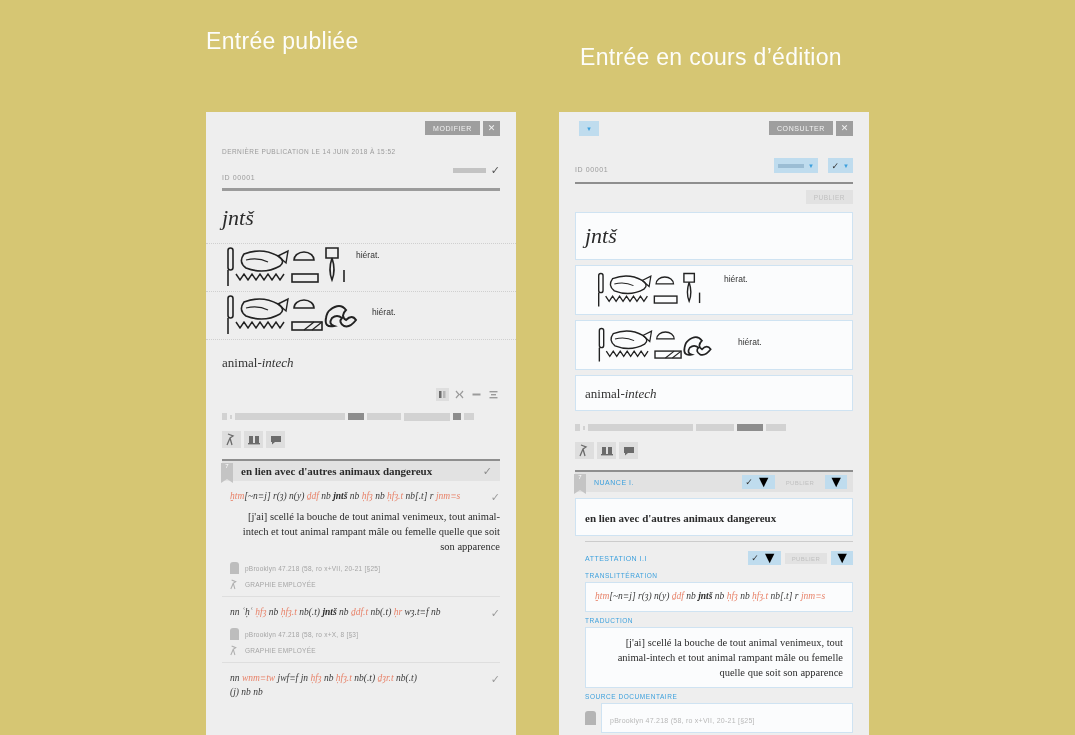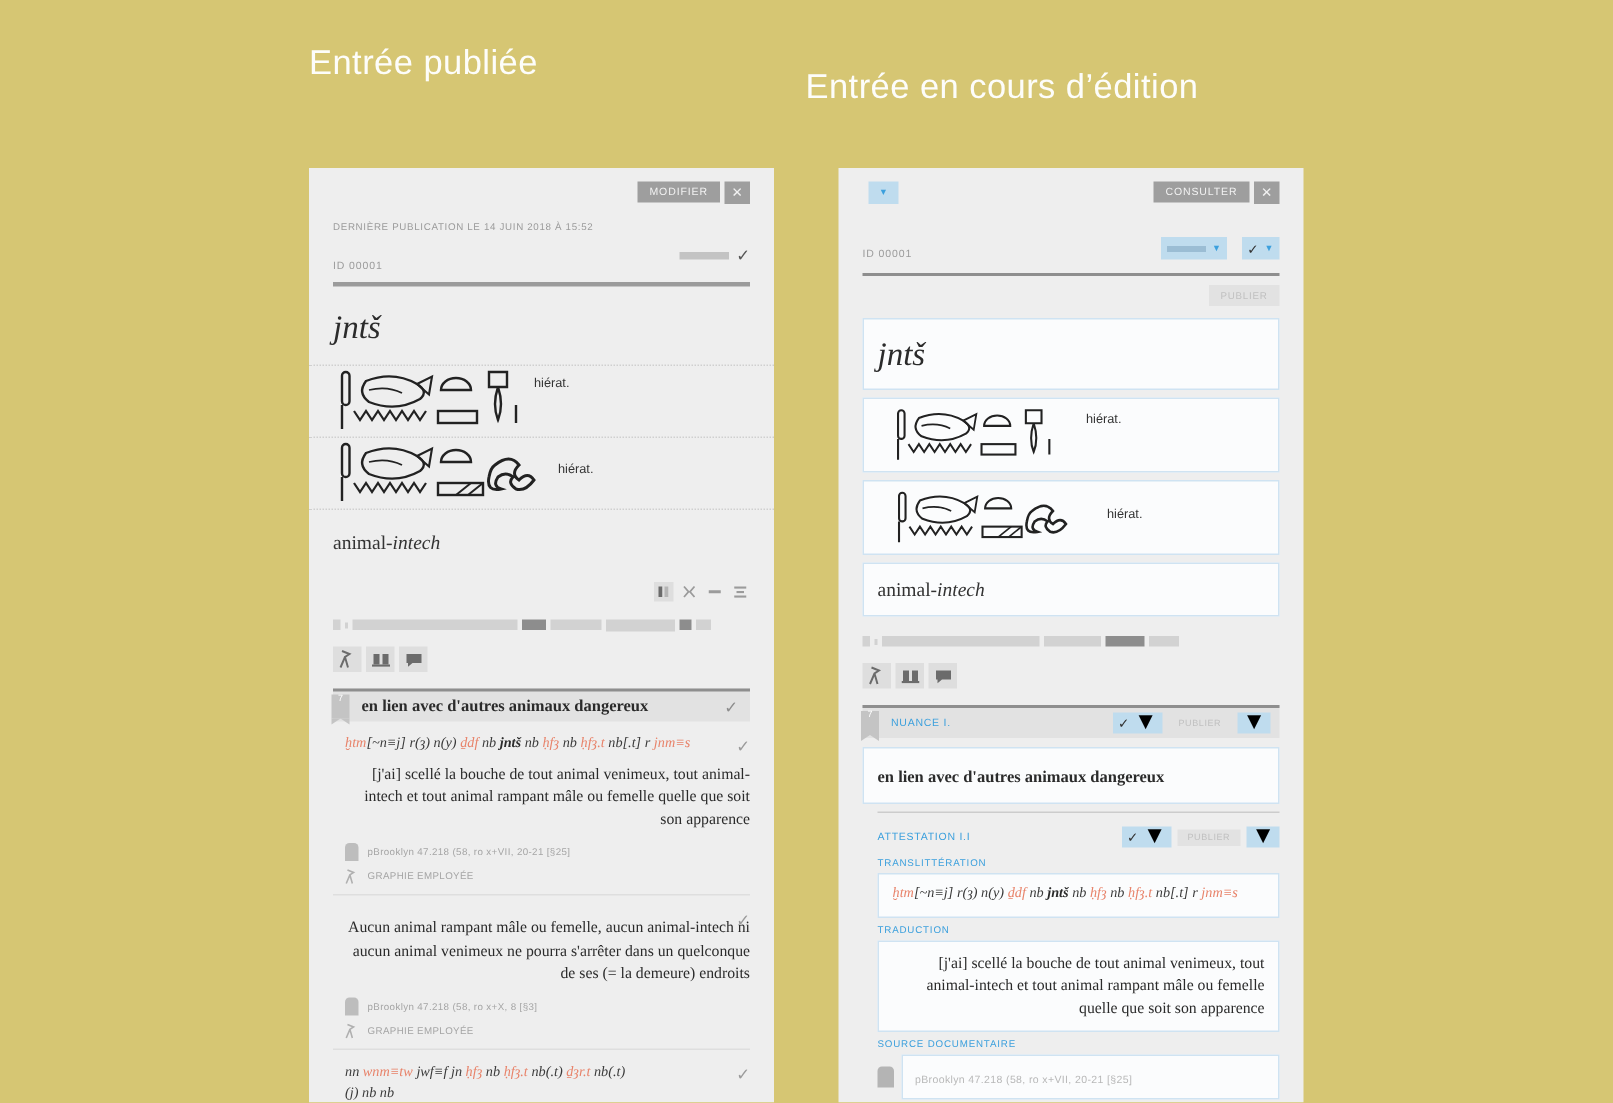--- a/index.html
+++ b/index.html
@@ -12,21 +12,21 @@
   }
   .heading {
     position: absolute;
     color: #fdfdfa;
     font-size: 23px;
     font-weight: 300;
     letter-spacing: .3px;
     white-space: nowrap;
   }
   #h-left  { left: 206px; top: 28px; }
-  #h-right { left: 537px; top: 44px; text-align: right; }
+  #h-right { left: 580px; top: 44px; text-align: right; }
 
   .panel {
     position: absolute;
     background: #eeeeee;
     top: 112px;
     overflow: hidden;
   }
   #panel-left  { left: 206px; width: 310px; height: 623px; }
   #panel-right { left: 559px; width: 310px; height: 623px; }
 
@@ -334,21 +334,21 @@
       <svg width="9" height="11" viewBox="0 0 11 13">
           <path d="M2 1 L7 3 L4 5 L6 12 M4 5 L1 12" stroke="#b0b0b0" fill="none" stroke-width="1.3"></path>
         </svg>
       <span>GRAPHIE EMPLOYÉE</span>
     </div>
   </div>
   <div class="hr-att"></div>
 
   <div class="att">
     <div class="att-chk">✓</div>
-    <div class="trad">Aucun animal rampant mâle ou femelle, aucun animal-intech ni aucun animal venimeux ne pourra s'arrêter dans un quelconque de ses (= la demeure) endroits</div>
+    <div class="translit">nn ʿḥʿ <span class="o">ḥfȝ</span> nb <span class="o">ḥfȝ.t</span> nb(.t) <b>jntš</b> nb <span class="o">ḏdf.t</span> nb(.t) <span class="o">ḥr</span> wȝ.t≡f nb</div>
     <div class="srcline">
       <span class="stone"></span>
       <span>pBrooklyn 47.218 (58, ro x+X, 8 [§3]</span>
     </div>
     <div class="srcline" style="margin-top:5px;">
       <svg width="9" height="11" viewBox="0 0 11 13">
           <path d="M2 1 L7 3 L4 5 L6 12 M4 5 L1 12" stroke="#b0b0b0" fill="none" stroke-width="1.3"></path>
         </svg>
       <span>GRAPHIE EMPLOYÉE</span>
     </div>

